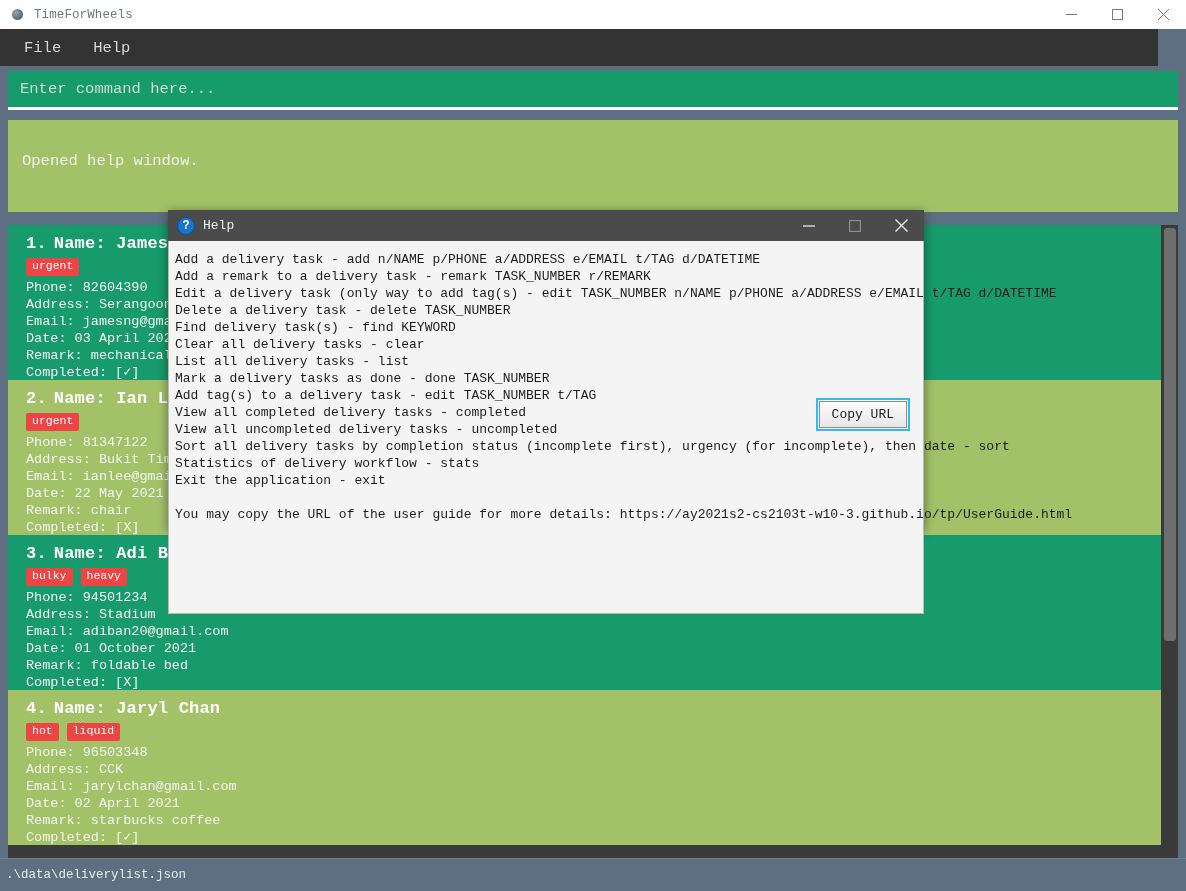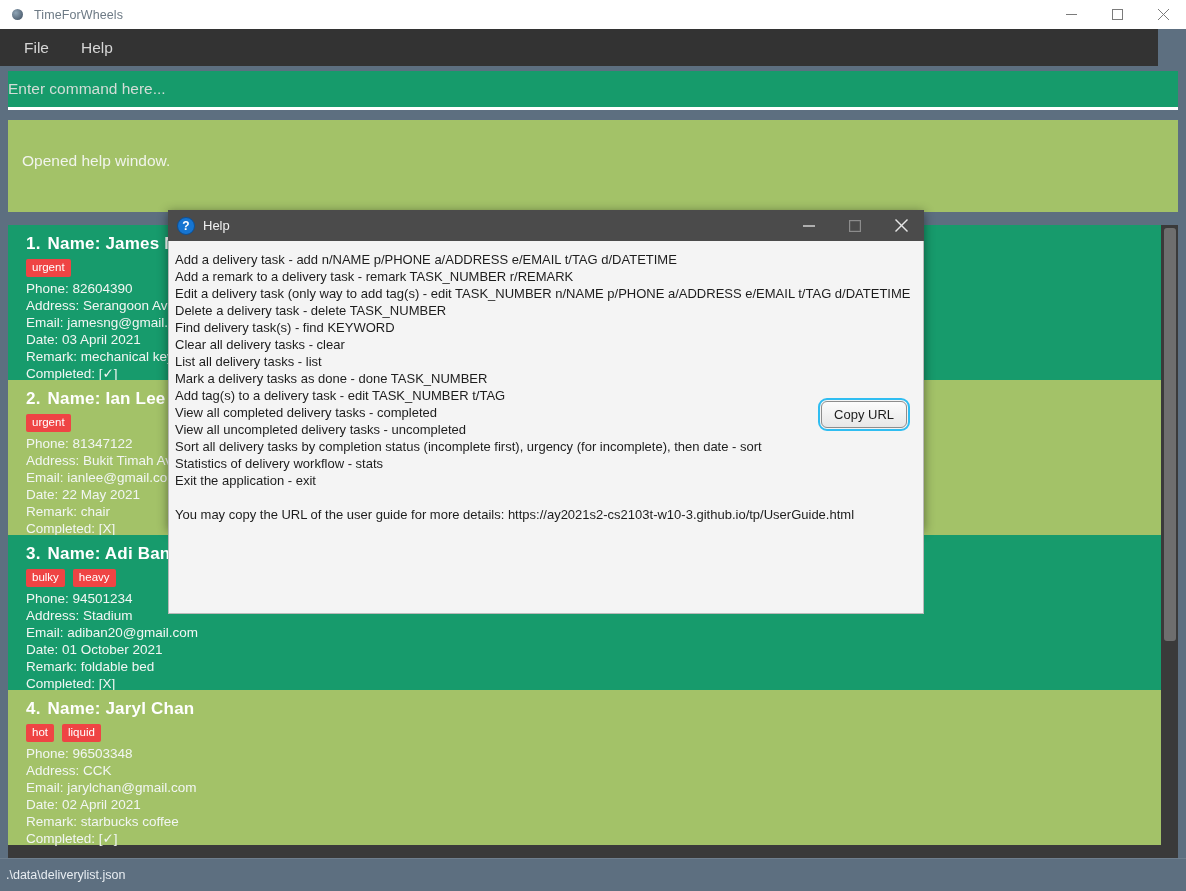--- a/index.html
+++ b/index.html
@@ -6,20 +6,21 @@
     margin: 0; padding: 0;
     width: 1186px; height: 891px;
     overflow: hidden;
     background: #5d6f80;
     font-family: "Liberation Sans", sans-serif;
   }
   #app {
     position: relative;
     width: 1186px; height: 891px;
     background: #5d6f80;
+    font-family: Liberation Mono, monospace;
   }
 
   
   .titlebar {
     position: absolute; left: 0; top: 0;
     width: 1186px; height: 29px;
     background: #ffffff;
     display: flex; align-items: center;
   }
   .tb-icon {
@@ -60,21 +61,21 @@
   
   .commandbox {
     position: absolute; left: 8px; top: 71px;
     width: 1170px; height: 39px;
     background: #169b6b;
     border-bottom: 3px solid #ffffff;
     box-sizing: border-box;
     display: flex; align-items: center;
   }
   .commandbox .ph {
-    color: #d3ddd7; font-size: 15.5px; 
+    color: #d3ddd7; font-size: 15.5px; padding-left: 12px;
   }
 
   
   .resultbox {
     position: absolute; left: 8px; top: 120px;
     width: 1170px; height: 92px;
     background: #a3c268;
     box-sizing: border-box;
     padding: 32px 14px 0 14px;
   }
@@ -176,21 +177,21 @@
     padding: 10px 0 0 6px;
   }
   .help-line {
     font-size: 13px; color: #1d1d1d; line-height: 17px;
     white-space: nowrap;
   }
   .help-gap { height: 17px; }
   .copy-btn {
     position: absolute; right: 16px; top: 160px;
     background: linear-gradient(#fcfcfc, #e7e7e7);
-    border: 1px solid #8d8d8d; border-radius: 6px;
+    border: 1px solid #8d8d8d; border-radius: 0;
     padding: 5px 12px; font-size: 13px; color: #1d1d1d;
     outline: 2px solid #2fbdf1; outline-offset: 1px;
   }
 </style>
 </head>
 <body>
 
 <div id="app">
 
   <div class="titlebar">

